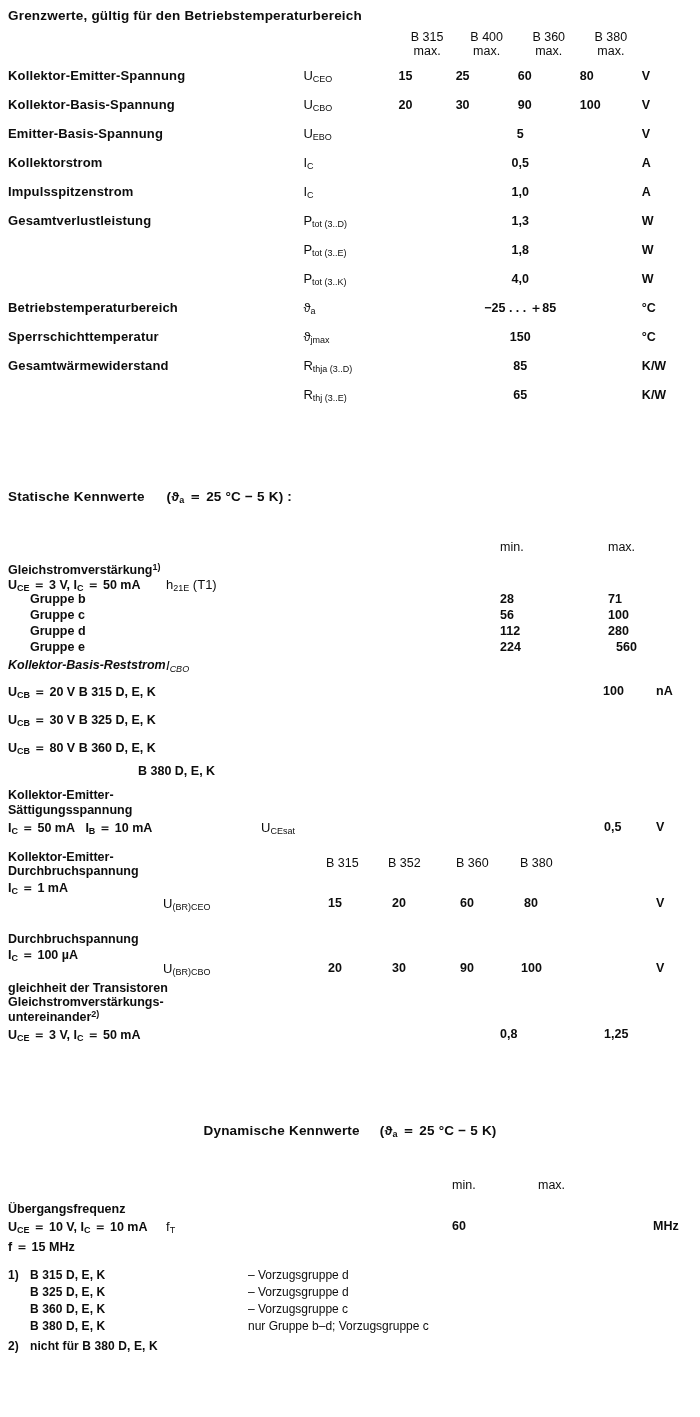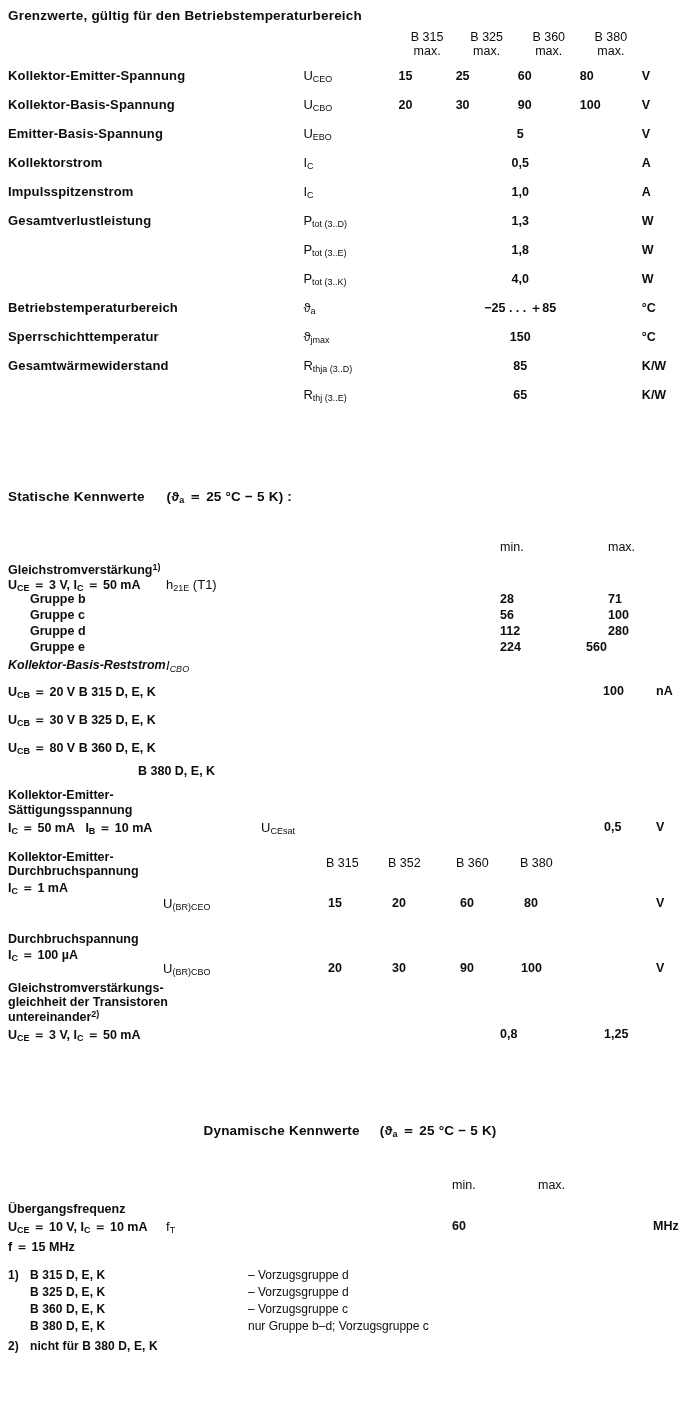--- a/index.html
+++ b/index.html
@@ -69,21 +69,21 @@
 <div class="page">
 
   <div class="abs sec-title" style="left:8px; top:8px;">Grenzwerte, gültig für den Betriebstemperaturbereich</div>
 
   <table id="limits-table">
     <tbody>
         <tr>
       <td class="col-label"></td>
       <td class="col-sym"></td>
       <td class="col-v1 hdr-type">B 315</td>
-      <td class="col-v2 hdr-type">B 325</td>
+      <td class="col-v2 hdr-type">B 400</td>
       <td class="col-v3 hdr-type">B 360</td>
       <td class="col-v4 hdr-type">B 380</td>
       <td class="col-unit"></td>
     </tr>
     <tr style="height:24px">
       <td></td>
           <td></td>
       <td class="hdr-type">max.</td>
       <td class="hdr-type">max.</td>
       <td class="hdr-type">max.</td>
@@ -203,21 +203,21 @@
       <span class="abs small-b" style="left:600px;">100</span>
     </div>
     <div style="position:relative; height:16px;">
       <span class="abs small-b" style="left:22px;">Gruppe d</span>
       <span class="abs small-b" style="left:492px;">112</span>
       <span class="abs small-b" style="left:600px;">280</span>
     </div>
     <div style="position:relative; height:18px;">
       <span class="abs small-b" style="left:22px;">Gruppe e</span>
       <span class="abs small-b" style="left:492px;">224</span>
-      <span class="abs small-b" style="left:578px;text-align:center;">560</span>
+      <span class="abs small-b" style="left:608px;text-align:center;">560</span>
     </div>
 
     <div style="position:relative; height:26px;font-style:italic;">
       <span class="abs small-b" style="left:0; top:0;">Kollektor-Basis-Reststrom</span>
       <span class="abs" style="left:158px; top:0; font-size:13px;"><span>I</span><span class="sub">CBO</span></span>
     </div>
     <div style="position:relative; height:28px;">
       <span class="abs small-b" style="left:0;"><span>U</span><span class="sub">CB</span><span> ＝ 20 V   B 315 D, E, K</span></span>
       <span class="abs small-b" style="left:595px;">100</span>
       <span class="abs small-b" style="left:648px;">nA</span>
@@ -274,24 +274,24 @@
       <span class="abs small-b" style="left:0; top:0;"><span>I</span><span class="sub">C</span><span> ＝ 100 µA</span></span>
       <span class="abs" style="left:155px; top:14px; font-size:13px;"><span>U</span><span class="sub">(BR)CBO</span></span>
       <span class="abs small-b" style="left:320px; top:14px;">20</span>
       <span class="abs small-b" style="left:384px; top:14px;">30</span>
       <span class="abs small-b" style="left:452px; top:14px;">90</span>
       <span class="abs small-b" style="left:513px; top:14px;">100</span>
       <span class="abs small-b" style="left:648px; top:14px;">V</span>
     </div>
 
     <div style="position:relative; height:14px;">
+      <span class="abs small-b" style="left:0;">gleichheit der Transistoren</span>
+    </div>
+    <div style="position:relative; height:14px;">
       <span class="abs small-b" style="left:0;">Gleichstromverstärkungs-</span>
-    </div>
-    <div style="position:relative; height:14px;">
-      <span class="abs small-b" style="left:0;">gleichheit der Transistoren</span>
     </div>
     <div style="position:relative; height:18px;">
       <span class="abs small-b" style="left:0;"><span>untereinander</span><span class="sup">2)</span></span>
     </div>
     <div style="position:relative; height:24px;">
       <span class="abs small-b" style="left:0;"><span>U</span><span class="sub">CE</span><span> ＝ 3 V, I</span><span class="sub">C</span><span> ＝ 50 mA</span></span>
       <span class="abs small-b" style="left:492px;">0,8</span>
       <span class="abs small-b" style="left:596px;">1,25</span>
     </div>
   </div>

